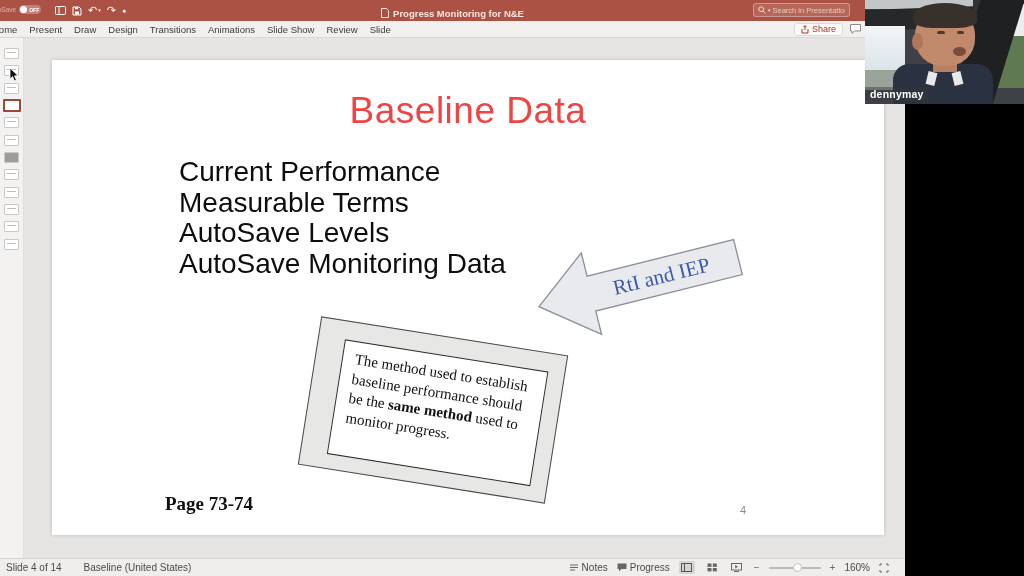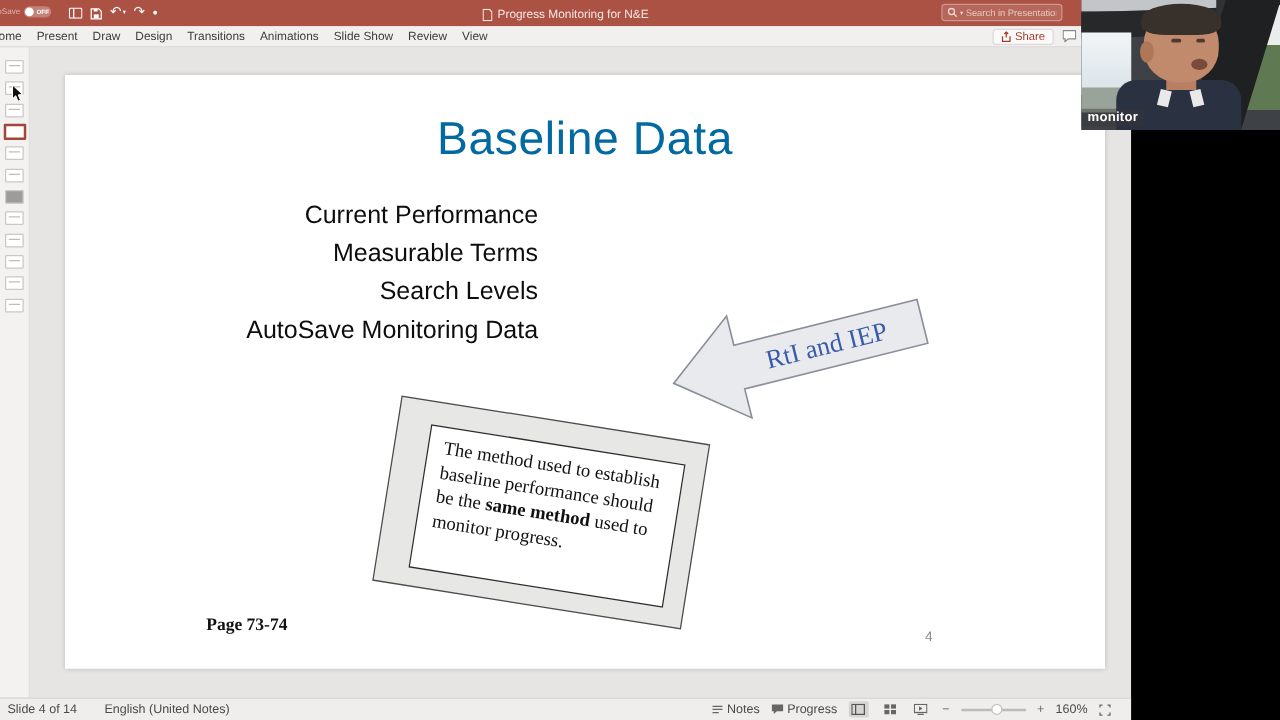--- a/index.html
+++ b/index.html
@@ -15,22 +15,22 @@
   .autosave { position:absolute; left:2px; top:5px; display:flex; align-items:center; gap:3px; }
   .autosave-label { font-size:6.5px; color:rgba(255,255,255,.55); margin-left:-14px; }
   .autosave-pill { width:22px; height:9px; border-radius:5px; background:rgba(255,255,255,.28);
                    display:flex; align-items:center; padding:1px; gap:2px; }
   .autosave-knob { width:7px; height:7px; border-radius:50%; background:#fff; }
   .autosave-state { font-size:5px; color:#fff; font-weight:bold; }
   .tb-icons { position:absolute; left:55px; top:3px; display:flex; align-items:center; gap:6px; height:15px; }
   .tb-ic { color:#fff; font-size:11px; line-height:11px; display:flex; align-items:center; }
   .tb-caret { font-size:5px; color:#fff; margin-left:1px; }
   .tb-title { position:absolute; left:0; right:0; top:4px; text-align:center; }
-  .tb-title-inner { display:inline-flex; align-items:flex-end; gap:4px; color:#F6E7E2;
-                    font-size:9.5px; font-weight:normal; }
+  .tb-title-inner { display:inline-flex; align-items:center; gap:4px; color:#F6E7E2;
+                    font-size:9.5px; font-weight:bold; }
   .searchbox { position:absolute; right:55px; top:3px; width:97px; height:14px; border-radius:3px;
                background:rgba(255,255,255,.12); border:1px solid rgba(255,255,255,.32);
                display:flex; align-items:center; padding:0 4px; gap:2px; }
   .searchbox input { flex:1; min-width:0; background:transparent; border:none; outline:none;
                      font-size:7.5px; color:#F0DAD4; font-family:"Liberation Sans",sans-serif; }
   .searchbox input::placeholder { color:#E5C8C0; }
 
   
   .menubar { position:absolute; left:0; top:21px; width:905px; height:17px; background:#F1F0EF;
              border-bottom:1px solid #D9D8D7; display:flex; align-items:center; overflow:hidden; }
@@ -47,40 +47,40 @@
            border:1px solid #C9C8C7; border-radius:1px; }
   .thumb .tline { position:absolute; left:2px; top:3px; width:9px; height:1px; background:#BEBEBE; }
   .thumb.sel { left:3px; width:18px; height:13px; border:2px solid #A0473A; }
   .thumb.dark { background:#9C9C9C; }
   .cursor-arrow { position:absolute; left:9px; top:30px; }
 
   
   .slide { position:absolute; left:52px; top:60px; width:832px; height:475px; background:#fff;
            box-shadow:0 0 4px rgba(0,0,0,.18); }
   .slide-title { position:absolute; left:0; right:0; top:30px; text-align:center;
-                 font-size:37px; color:#0369a1; letter-spacing:.5px; }
-  .bullets { position:absolute; left:145px; top:97px; font-size:20px; color:#0d0d0d; line-height:30.5px;text-align:right; }
+                 font-size:37px; color:#ef4444; letter-spacing:.5px; }
+  .bullets { position:absolute; left:127px; top:97px; font-size:28px; color:#0d0d0d; line-height:30.5px; }
 
   
   .arrow-wrap { position:absolute; left:480px; top:174px; width:212px; height:96px;
                 transform:rotate(-14deg); }
   .arrow-label { position:absolute; left:52px; top:24px; width:156px; height:48px;
                  display:flex; align-items:center; justify-content:center;
                  font-family:"Liberation Serif",serif; font-size:21px; color:#3A5BA9; }
 
   
   .note-frame { position:absolute; left:256px; top:275px; width:250px; height:150px;
                 transform:rotate(9deg); background:#E7E7E6; border:1.5px solid #4b4b4b; }
   .note-inner { position:absolute; left:26px; top:18px; right:16px; bottom:14px; background:#fff;
                 border:1.4px solid #2e2e2e; padding:8px 6px 0 12px;
                 font-family:"Liberation Serif",serif; font-size:15px; line-height:19.5px; color:#111; }
   .note-bold { font-weight:bold; }
 
   .page-ref { position:absolute; left:113px; top:433px; font-family:"Liberation Serif",serif;
-              font-weight:bold; font-size:14px; color:#111; }
+              font-weight:bold; font-size:19px; color:#111; }
   .slide-num { position:absolute; left:688px; top:444px; font-size:11px; color:#8a8a8a; }
 
   
   .statusbar { position:absolute; left:0; bottom:0; width:905px; height:18px; background:#EFEEED;
                border-top:1px solid #D5D4D3; display:flex; align-items:center; font-size:10px;
                color:#4a4a4a; padding:0 6px; }
   .sb-left { display:flex; gap:22px; }
   .sb-right { margin-left:auto; display:flex; align-items:center; gap:9px; padding-right:10px; }
   .sb-item { display:flex; align-items:center; gap:3px; color:#4a4a4a; }
   .viewbtn { width:16px; height:13px; display:flex; align-items:center; justify-content:center;
@@ -182,21 +182,21 @@
 
     <div class="menubar">
       <span class="menu-item">Home</span>
       <span class="menu-item">Present</span>
       <span class="menu-item">Draw</span>
       <span class="menu-item">Design</span>
       <span class="menu-item">Transitions</span>
       <span class="menu-item">Animations</span>
       <span class="menu-item">Slide Show</span>
       <span class="menu-item">Review</span>
-      <span class="menu-item">View</span>
+      <span class="menu-item">Slide</span>
       <span class="mb-right">
         <span class="share-btn">
           <svg width="8" height="9" viewBox="0 0 8 9">
               <path d="M1 4 v4 h6 v-4" fill="none" stroke="#A23B2B"></path>
               <line x1="4" y1="0.8" x2="4" y2="5" stroke="#A23B2B"></line>
               <path d="M2.5 2.2 L4 0.6 L5.5 2.2" fill="none" stroke="#A23B2B"></path>
             </svg>
           <span>Share</span>
         </span>
         <svg width="11" height="10" viewBox="0 0 11 10">
@@ -242,21 +242,21 @@
         <path d="M1 0 L1 11 L3.6 8.6 L5.4 13 L7.4 12.1 L5.6 7.9 L9 7.6 Z" fill="#111" stroke="#fff" stroke-width="0.8"></path>
       </svg>
     </div>
 
     <div class="slide">
       <div class="slide-title">Baseline Data</div>
 
       <div class="bullets">
         <div>Current Performance</div>
         <div>Measurable Terms</div>
-        <div>Search Levels</div>
+        <div>AutoSave Levels</div>
         <div>AutoSave Monitoring Data</div>
       </div>
 
       <div class="arrow-wrap">
         <svg width="212" height="96" viewBox="0 0 212 96">
           <polygon points="4,48 58,6 58,30 209,30 209,66 58,66 58,90" fill="#E9EAED" stroke="#8A8F99" stroke-width="1.3"></polygon>
         </svg>
         <span class="arrow-label">RtI and IEP</span>
       </div>
 
@@ -266,21 +266,21 @@
         </div>
       </div>
 
       <div class="page-ref">Page 73-74</div>
       <div class="slide-num">4</div>
     </div>
 
     <div class="statusbar">
       <div class="sb-left">
         <span>Slide 4 of 14</span>
-        <span>English (United Notes)</span>
+        <span>Baseline (United States)</span>
       </div>
       <div class="sb-right">
         <span class="sb-item">
           <svg width="10" height="9" viewBox="0 0 10 9">
               <line x1="1" y1="2" x2="9" y2="2" stroke="#666"></line>
               <line x1="1" y1="4.5" x2="9" y2="4.5" stroke="#666"></line>
               <line x1="1" y1="7" x2="6" y2="7" stroke="#666"></line>
             </svg>
           <span>Notes</span>
         </span>
@@ -338,16 +338,16 @@
     <div class="v-torso"></div>
     <div class="v-collar-l"></div>
     <div class="v-collar-r"></div>
     <div class="v-neck"></div>
     <div class="v-head"></div>
     <div class="v-hair"></div>
     <div class="v-ear"></div>
     <div class="v-eye" style="left:72px;top:31px;"></div>
     <div class="v-eye" style="left:92px;top:31px;width:7px;"></div>
     <div class="v-mouth"></div>
-    <div class="v-name">monitor</div>
+    <div class="v-name">dennymay</div>
   </div>
 
 </div>
 
 </body></html>

